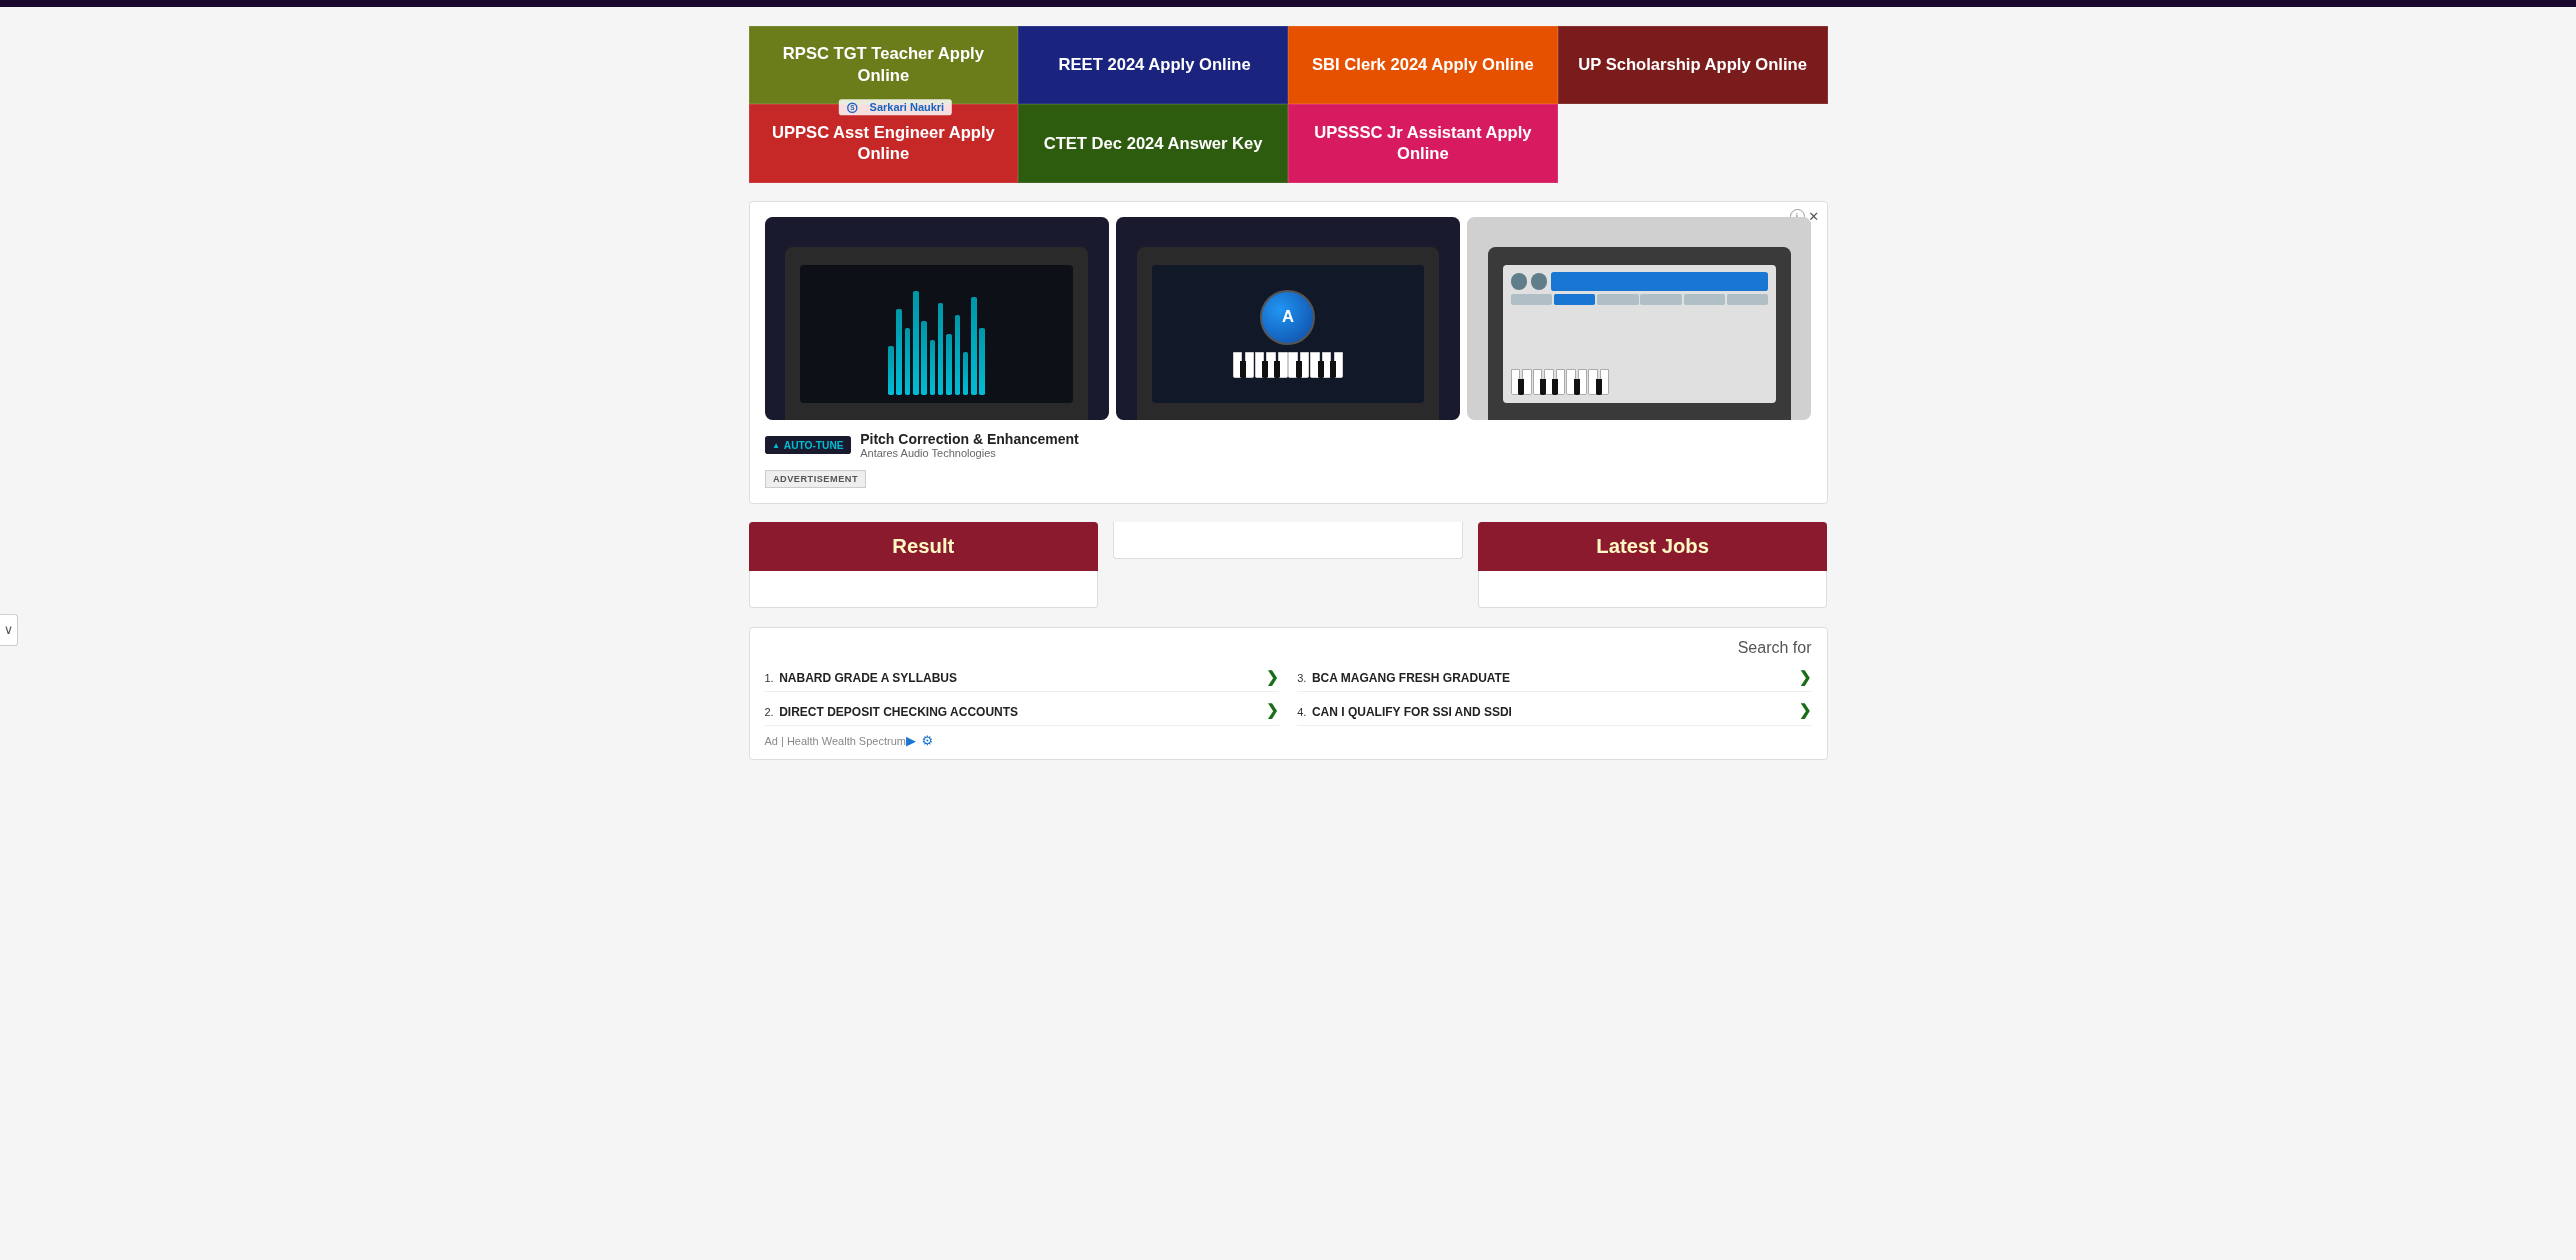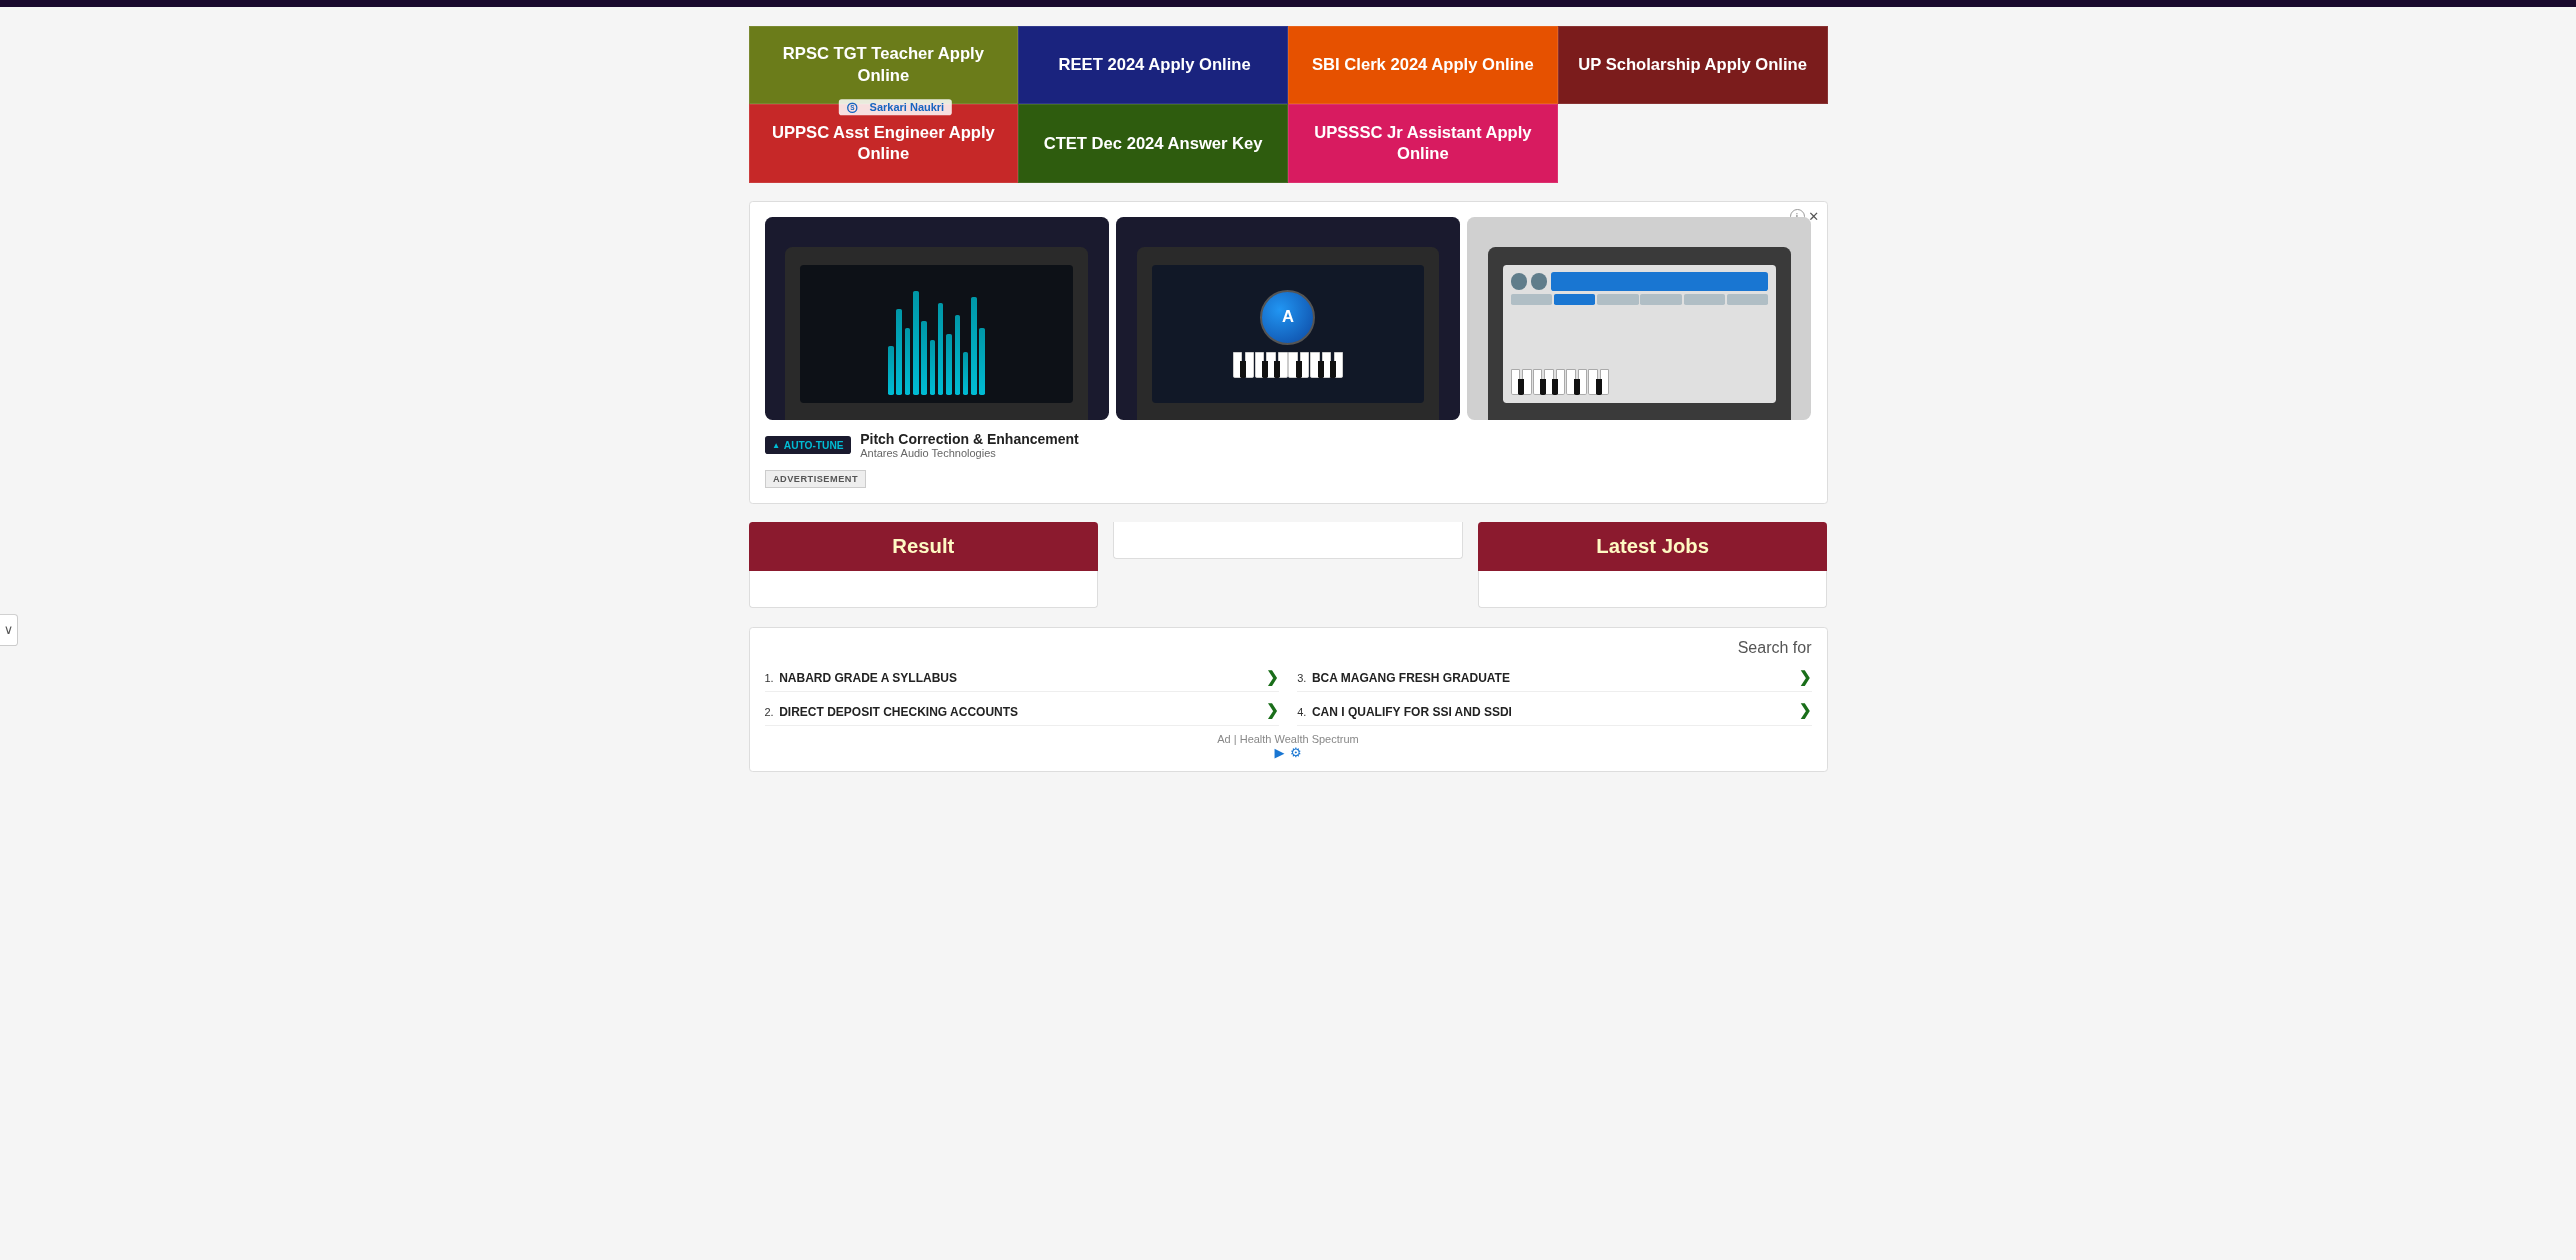--- a/index.html
+++ b/index.html
@@ -323,23 +323,22 @@
 
     .search-link-num {
       color: #333;
       font-size: 11px;
       margin-right: 5.5px;
     }
 
     .secondary-ad-footer {
       display: flex;
       align-items: center;
-      justify-content: space-between;
+      justify-content: flex-start;
       margin-top: 7.4px;
-      flex-direction: column;
     }
 
     .health-wealth-text {
       font-size: 11px;
       color: #888;
     }
 
     .ad-icons {
       display: flex;
       gap: 5.5px;

